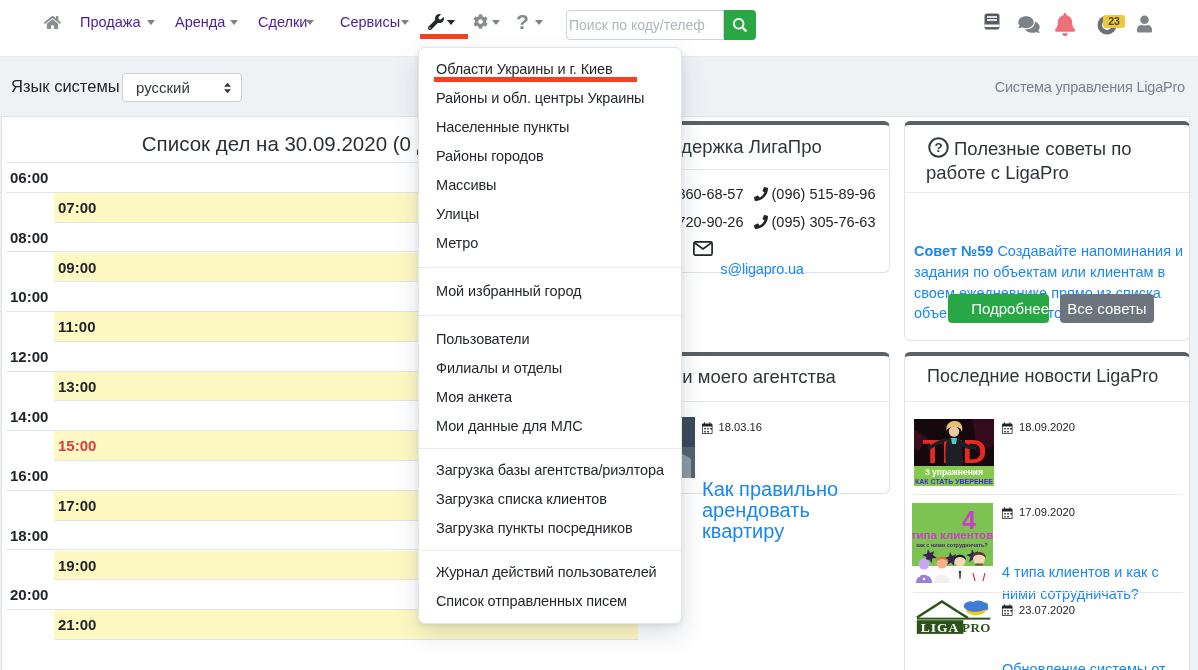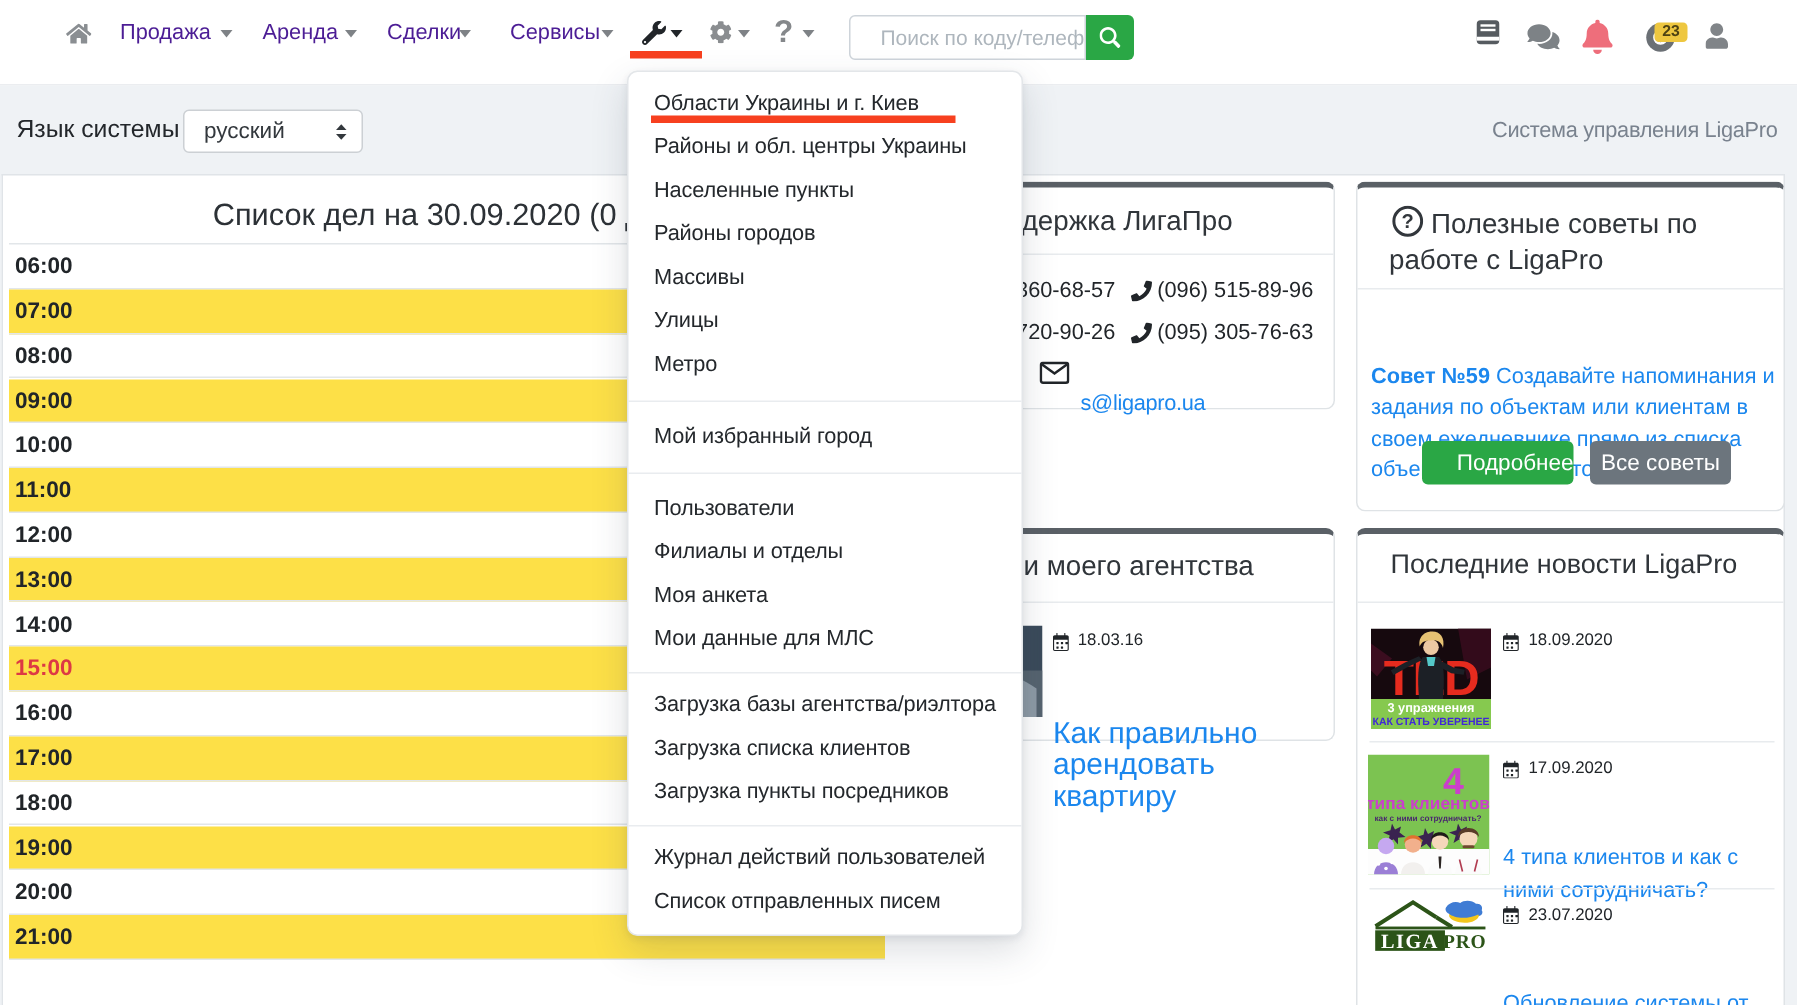--- a/index.html
+++ b/index.html
@@ -8,37 +8,37 @@
 .abs { position:absolute; }
 
 
 #nav { position:absolute; left:0; top:0; width:1198px; height:57px; background:#fff; border-bottom:1px solid #ebedf0; z-index:5; }
 .navlink { position:absolute; top:0; height:44px; line-height:44px; font-size:14.5px; color:#4c1d95; }
 .caret { position:absolute; width:0; height:0; border-left:4.5px solid transparent; border-right:4.5px solid transparent; border-top:5px solid #7e8286; }
 .caret.dark { border-top-color:#212529; }
 
 
 #searchwrap { position:absolute; left:566px; top:10px; height:30px; }
-#searchinput { position:absolute; left:0; top:0; width:158px; height:30px; border:1px solid #ced4da; border-radius:4px 0 0 4px; background:#fff; font-size:14px; color:#aeb6bd; line-height:28px; padding-left:20px; }
+#searchinput { position:absolute; left:0; top:0; width:158px; height:30px; border:1px solid #ced4da; border-radius:4px 0 0 4px; background:#fff; font-size:14px; color:#aeb6bd; line-height:28px; padding-left:2px; }
 #searchbtn { position:absolute; left:158px; top:0; width:32px; height:30px; background:#2aa745; border-radius:0 4px 4px 0; display:flex; align-items:center; justify-content:center; }
 
 
 #subbar { position:absolute; left:0; top:58px; width:1198px; height:59px; background:#eff2f5; }
 #langlabel { position:absolute; left:11px; top:19px; font-size:16.5px; color:#23272b; }
 #langselect { position:absolute; left:122px; top:15px; width:120px; height:29px; background:#fff; border:1px solid #ccd0d4; border-radius:4px; }
 #langselect .val { position:absolute; left:13px; top:0; line-height:27px; font-size:15px; color:#33383d; }
 #sysname { position:absolute; right:13px; top:21px; font-size:14.5px; letter-spacing:-0.2px; color:#79828e; }
 
 
 #wrapper { position:absolute; left:1px; top:116px; width:1189px; height:560px; background:#fff; border:1px solid #e0e4e8; border-bottom:none; }
 
 
 #ltitle { position:absolute; left:2px; top:132px; width:596px; text-align:center; font-size:20.5px; color:#2c3136; }
 .trow { position:absolute; left:6px; width:584px; height:29.8px; border-bottom:1px solid #e2e6e9; font-weight:bold; font-size:15px; color:#212529; line-height:29px; padding-left:4px; }
-.trow.g { background:#fde047; }
+.trow.g { background:#fef9c3;margin-left:48px; }
 .trow.red { color:#dd3944; }
 #lheadline { position:absolute; left:6px; top:162px; width:584px; border-top:1px solid #e2e6e9; }
 
 
 .card { position:absolute; background:#fff; border:1px solid #dfe3e6; border-top:4px solid #5a6066; border-radius:6px; }
 .ctitle { position:absolute; font-size:18.5px; color:#30353a; }
 .hline { position:absolute; left:0; width:100%; border-top:1px solid #e8ebee; }
 
 
 #menu { position:absolute; left:418px; top:47px; width:264px; background:#fff; border:1px solid #e3e6e9; border-radius:7px; box-shadow:0 10px 24px rgba(55,65,85,.17), 0 2px 5px rgba(55,65,85,.09); z-index:50; padding:7px 0; }

